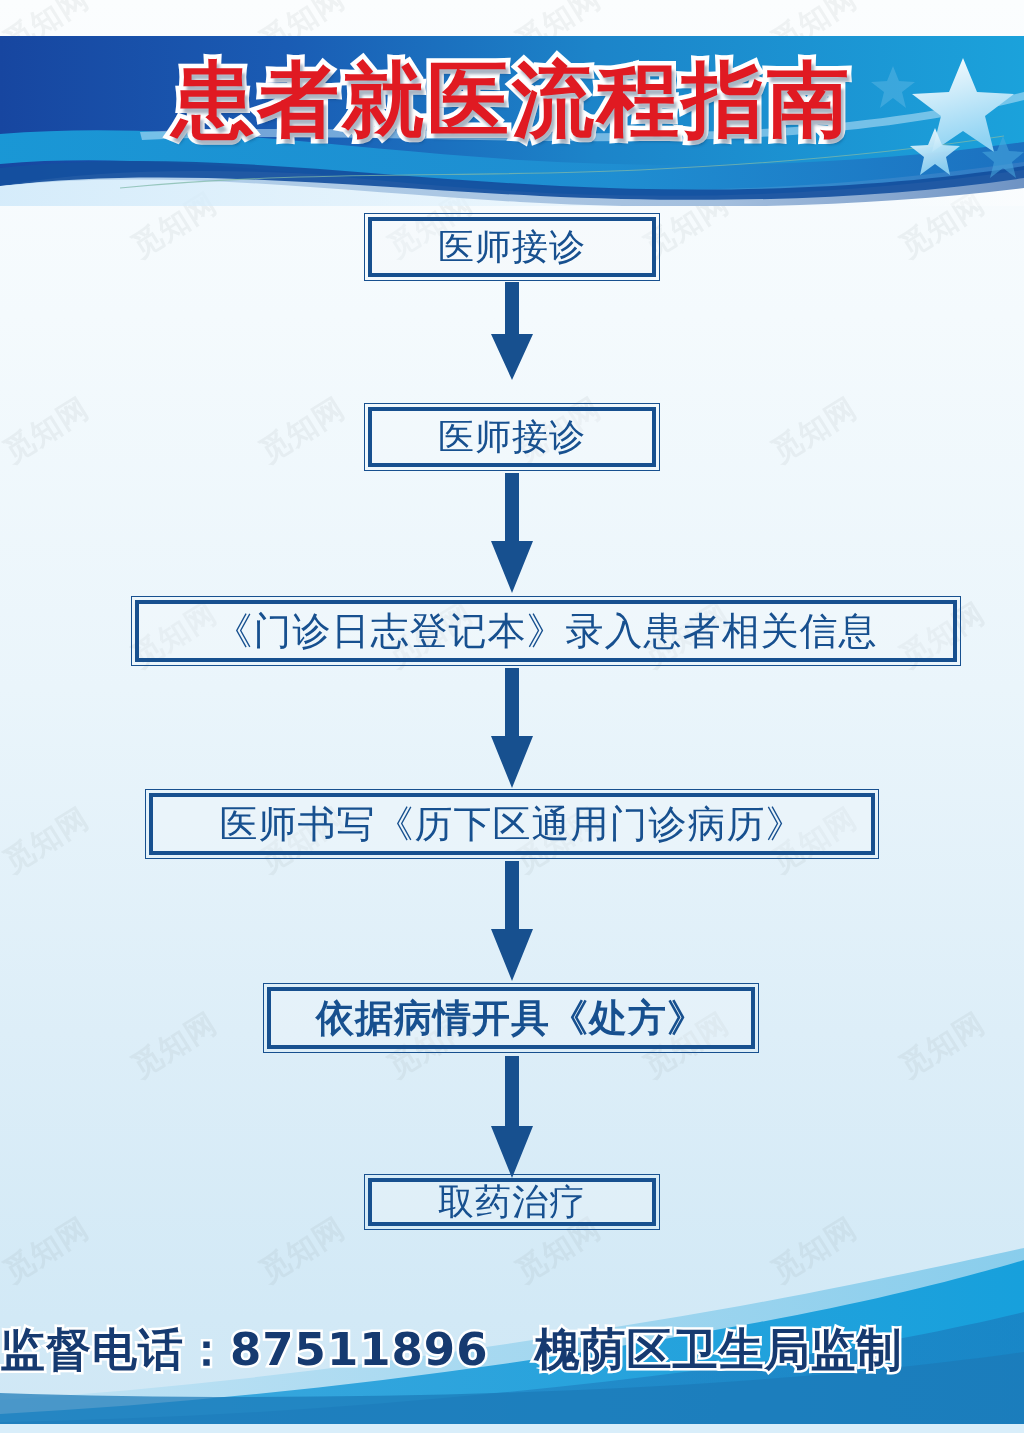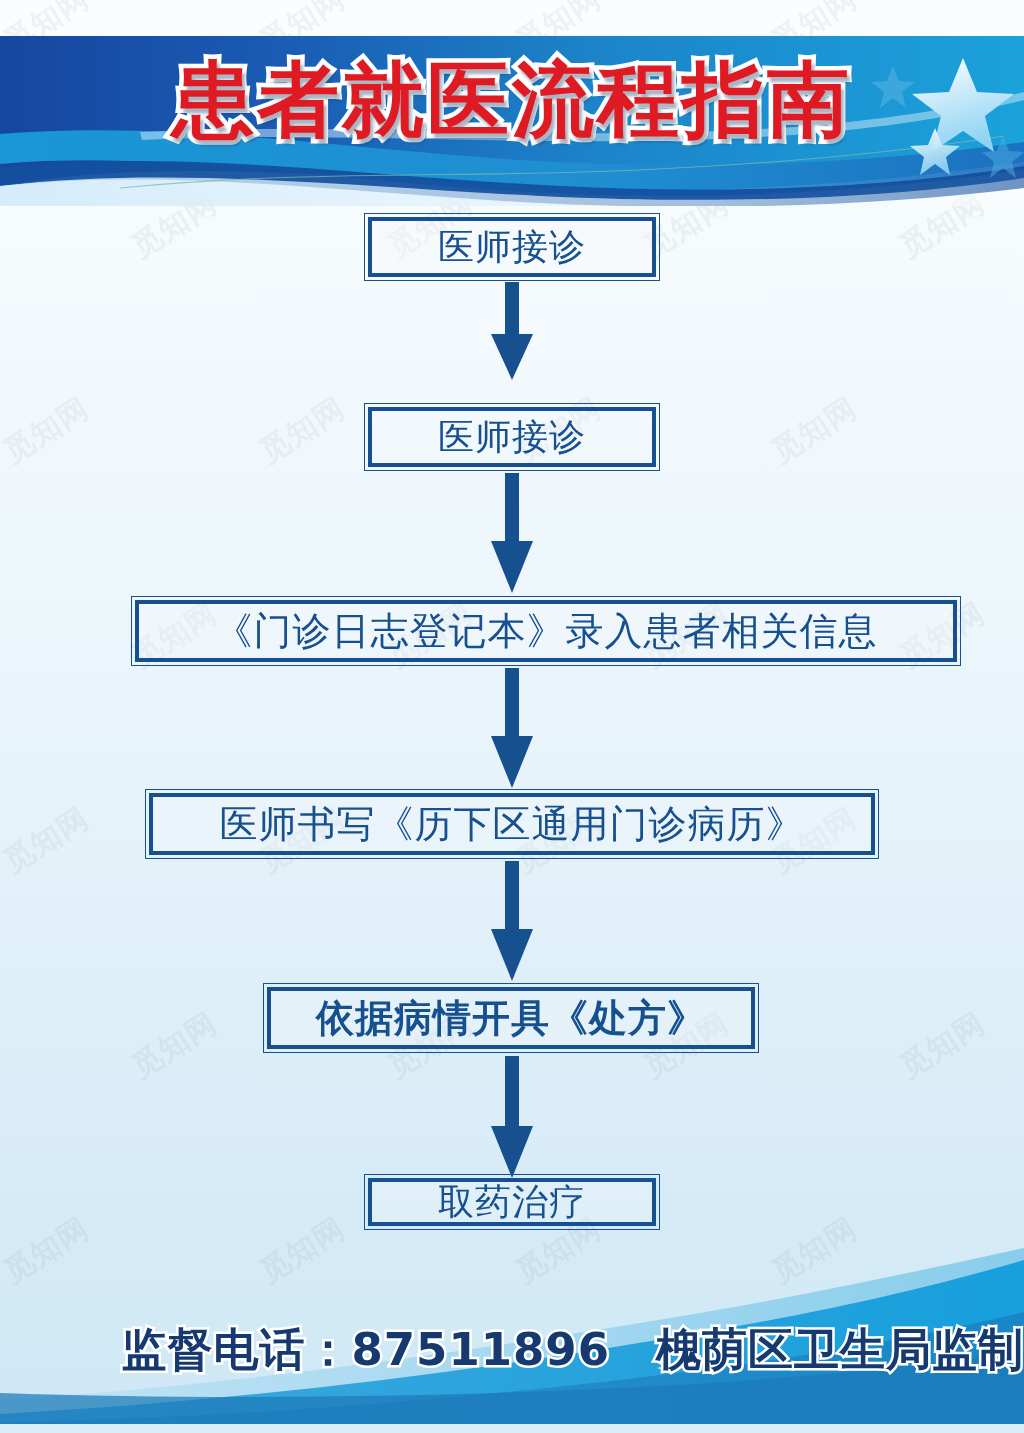--- a/index.html
+++ b/index.html
@@ -68,21 +68,21 @@
   
   #footer{
     position:absolute;left:0;bottom:0;
     width:1024px;height:185px;
     overflow:hidden;
     z-index:10;
   }
   #footer .ftr-svg{position:absolute;top:0;left:0;}
   #footer-text-wrap{
     position:absolute;left:0;top:72px;width:1024px;
-    text-align:right;z-index:6;
+    text-align:left;z-index:6;
   }
   #footer-text{
     display:inline-block;
     font-family:"DejaVu Sans","Liberation Sans",sans-serif;
     font-weight:700;
     font-size:45px;
     letter-spacing:1px;
     color:#163a70;
     -webkit-text-stroke:5px #ffffff;
     paint-order:stroke fill;

